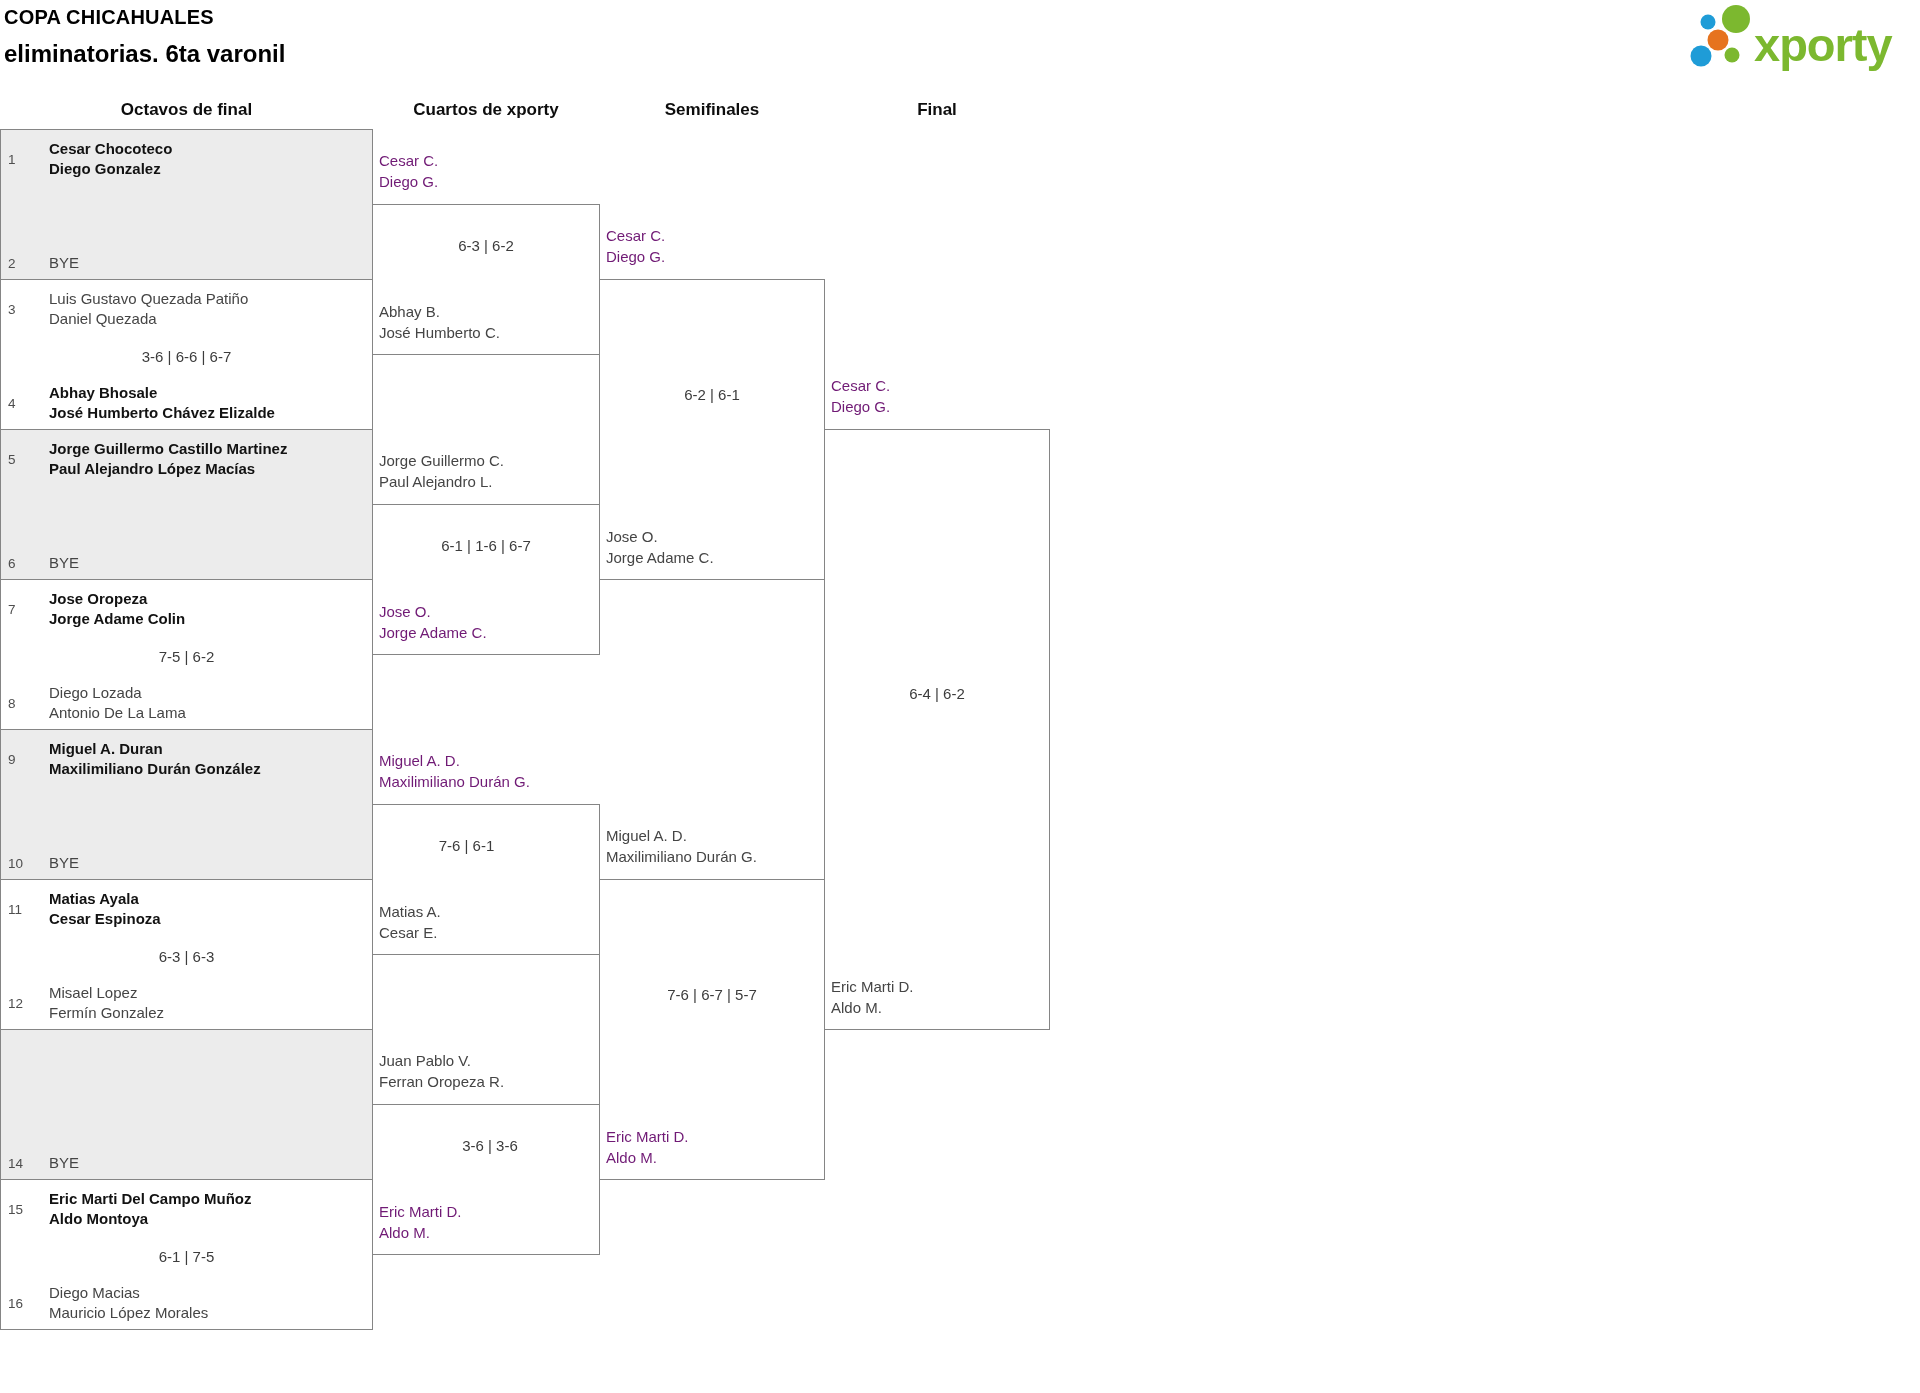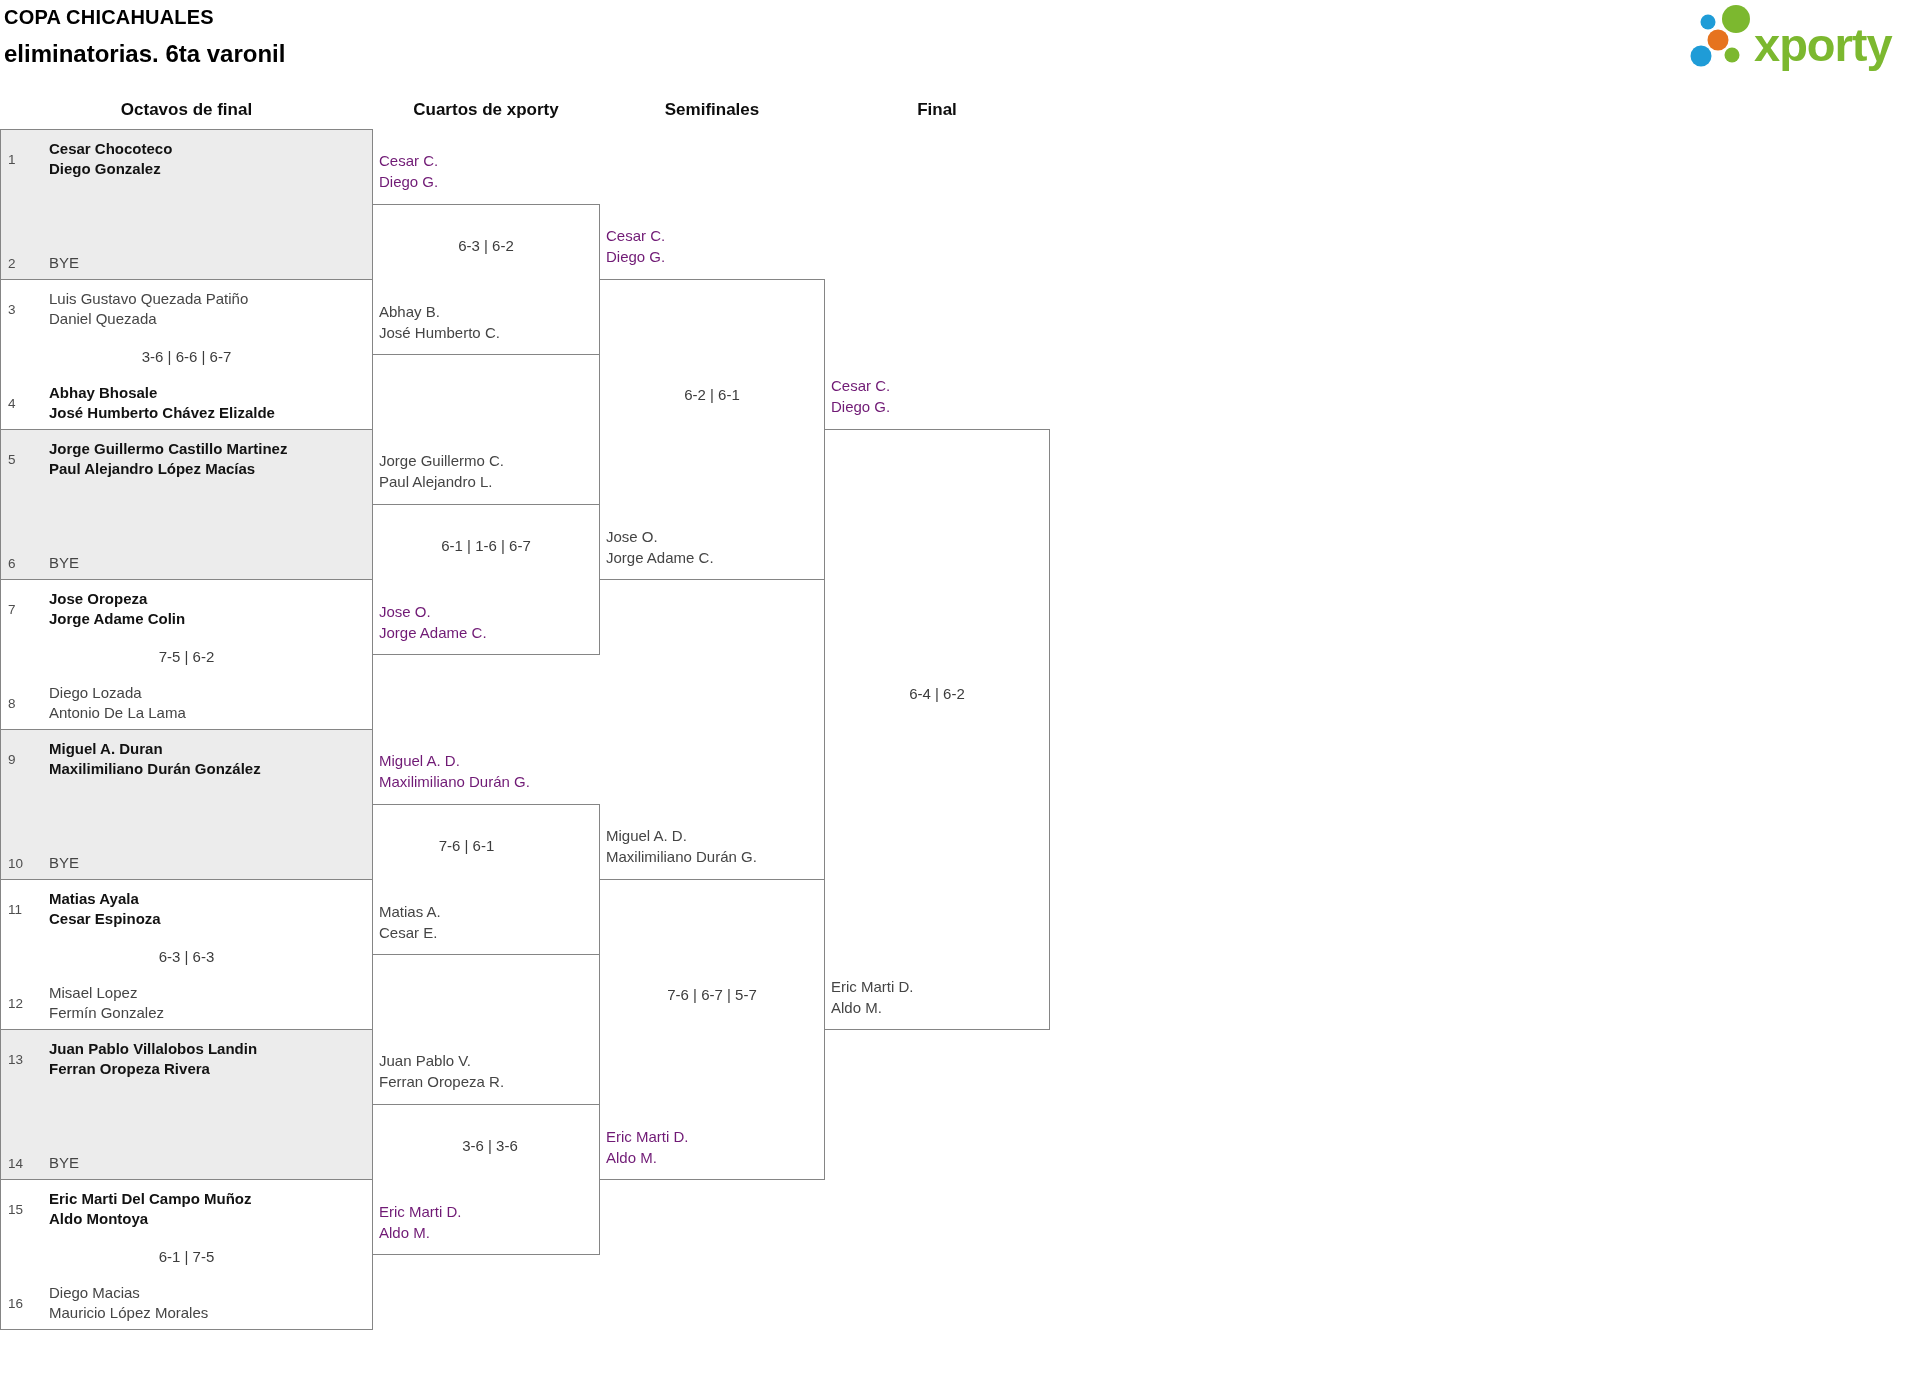--- a/index.html
+++ b/index.html
@@ -151,27 +151,20 @@
     <div class="trow t2">
       <span class="seed">12</span>
       <div class="names">
         <div>Misael Lopez</div>
           <div>Fermín Gonzalez</div>
       </div>
     </div>
   </div>
 
   <div class="obox shade" style="top:1029px">
-    <div class="trow t1">
-      <span class="seed">13</span>
-      <div class="names w">
-        <div>Juan Pablo Villalobos Landin</div>
-          <div>Ferran Oropeza Rivera</div>
-      </div>
-    </div>
     <div class="trow t2">
       <span class="seed">14</span>
       <div class="names">
           <div>BYE</div>
         </div>
     </div>
   </div>
 
   <div class="obox" style="top:1179px">
     <div class="trow t1">

